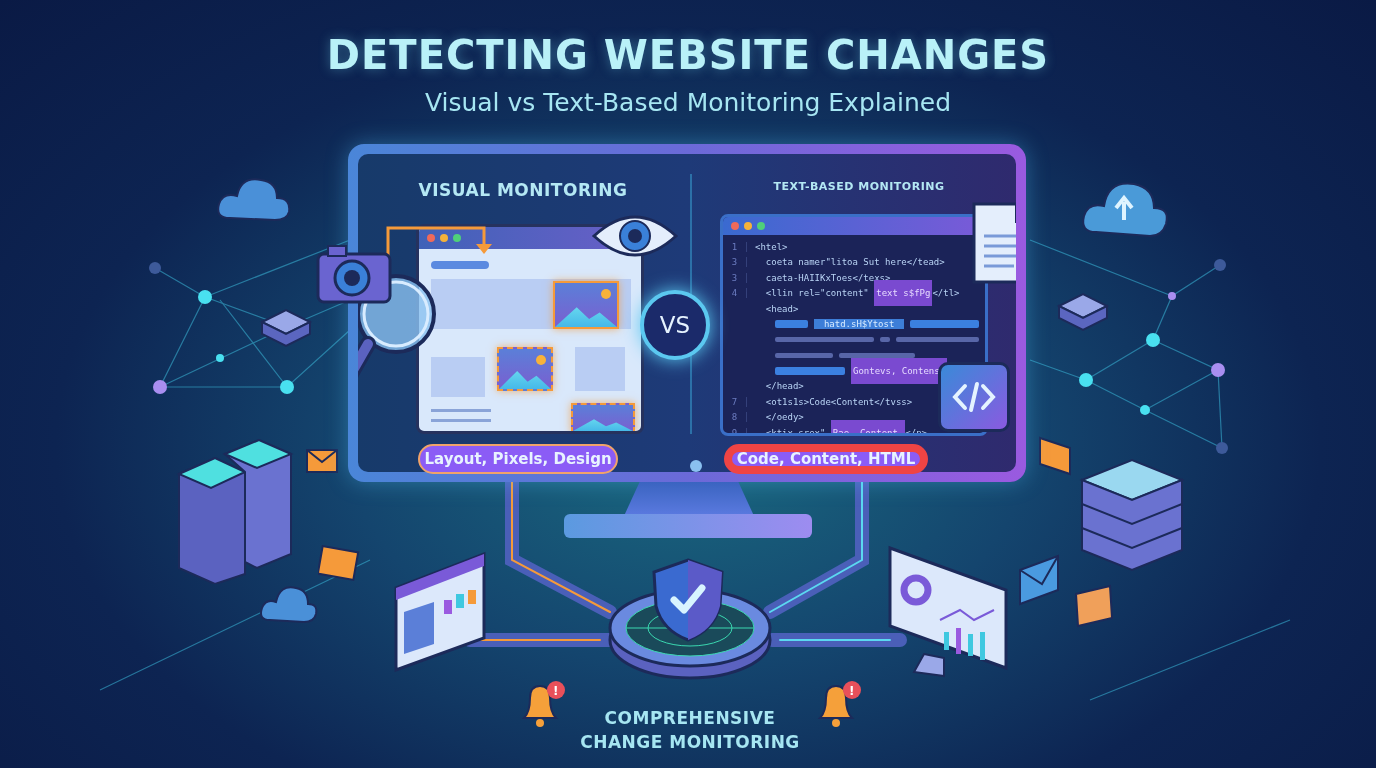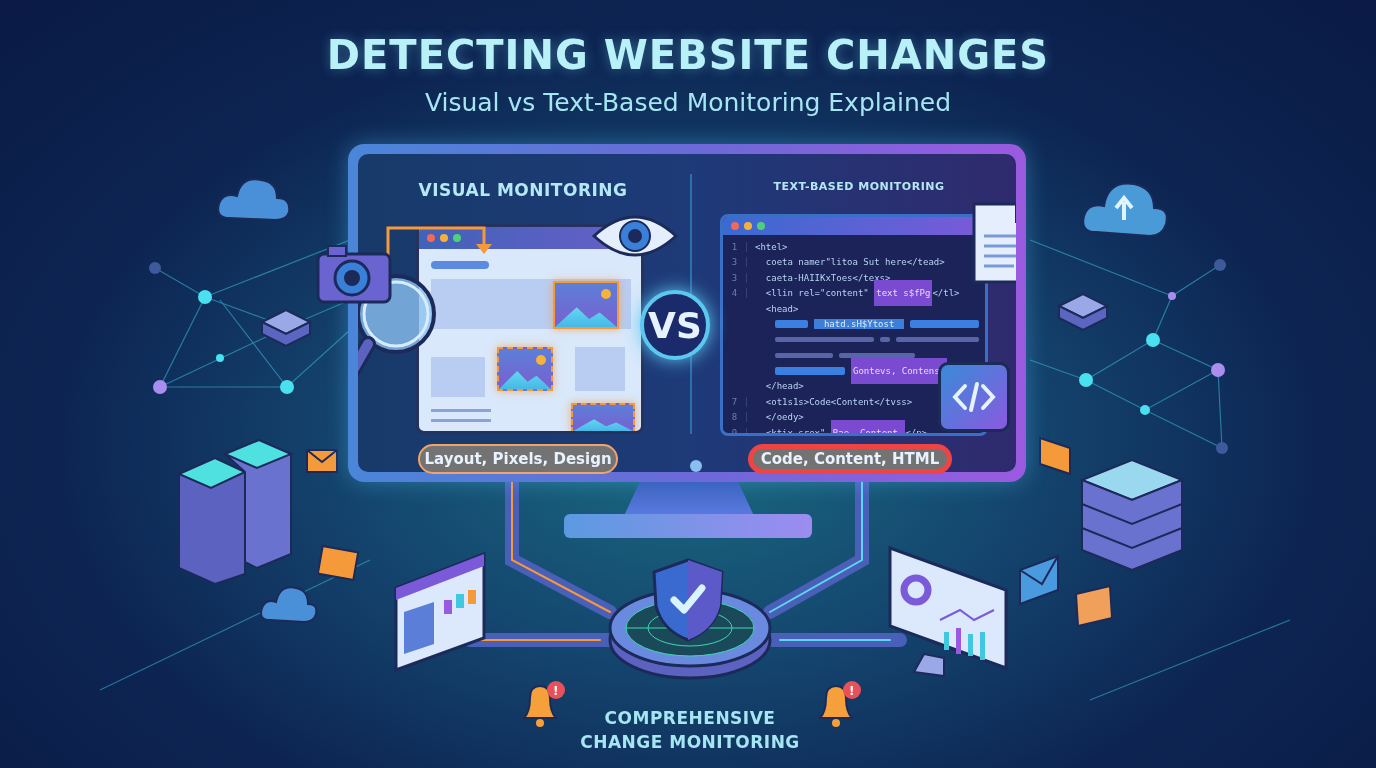--- a/index.html
+++ b/index.html
@@ -26,24 +26,24 @@
 
 #editor{left:362px;top:60px;width:268px;height:222px;border-radius:8px;background:#1b2358;border:3px solid #3a6fc8;overflow:hidden;font-family:"DejaVu Sans Mono",monospace;font-size:9px}
 #editor .bar{height:18px;background:linear-gradient(90deg,#3a6ad0,#7a5ad8);display:flex;align-items:center;padding-left:8px;gap:5px}
 .cl{display:flex;height:15.5px;align-items:center;color:#b9d4f5;white-space:pre}
 .ln{width:24px;text-align:center;color:#6b7cc0;border-right:1px solid #34407a;margin-right:8px}
 .hl{background:#7a4ad0;color:#e6dbff;padding:8px 2px}
 .hlb{background:#3d7ed8;color:#d8ecff;padding:0 10px}
 .blk{display:inline-block;height:8px;background:#3b80e0;border-radius:2px;margin-right:6px}
 .blkg{display:inline-block;height:5px;background:#5866a8;border-radius:2px;margin-right:6px}
 
-.pill{position:absolute;height:30px;border-radius:15px;background:#737373;font-weight:bold;font-size:15px;color:#e8f3ff;display:flex;align-items:center;justify-content:center;white-space:nowrap}
+.pill{position:absolute;height:30px;border-radius:15px;background:#8b5cf6;font-weight:bold;font-size:15px;color:#e8f3ff;display:flex;align-items:center;justify-content:center;white-space:nowrap}
 #pill-left{left:418px;top:444px;width:200px;border:2px solid #f0a36a}
-#pill-right{left:748px;top:444px;width:204px;border:5px solid #ef4444}
-#vs{left:640px;top:290px;width:70px;height:70px;border-radius:50%;background:#1b2a6a;border:4px solid #5bc8f0;box-shadow:0 0 18px #5bc8f0;display:flex;align-items:center;justify-content:center;font-weight:bold;font-size:36px;color:#e6f3ff}
+#pill-right{left:724px;top:444px;width:204px;border:8px solid #ef4444}
+#vs{left:640px;top:290px;width:70px;height:70px;border-radius:50%;background:#1b2a6a;border:4px solid #5bc8f0;box-shadow:0 0 18px #5bc8f0;display:flex;align-items:center;justify-content:center;font-weight:normal;font-size:23px;color:#e6f3ff}
 #stand{left:624px;top:482px;width:130px;height:34px;background:linear-gradient(#3a64c0,#5b7ae0);clip-path:polygon(12% 0,88% 0,100% 100%,0 100%)}
 #base{left:564px;top:514px;width:248px;height:24px;border-radius:6px;background:linear-gradient(90deg,#5b9ae0,#9d8cf0)}
 #footer-text{left:540px;top:706px;width:300px;text-align:center;font-weight:bold;font-size:17px;line-height:24px;color:#a6e6f2;letter-spacing:.5px}
 .icon{position:absolute}
 </style>
 </head>
 <body>
 
 <svg class="bg" width="1376" height="768">
   <g stroke="#3bb8d8" stroke-width="1.2" opacity=".55" fill="none">

